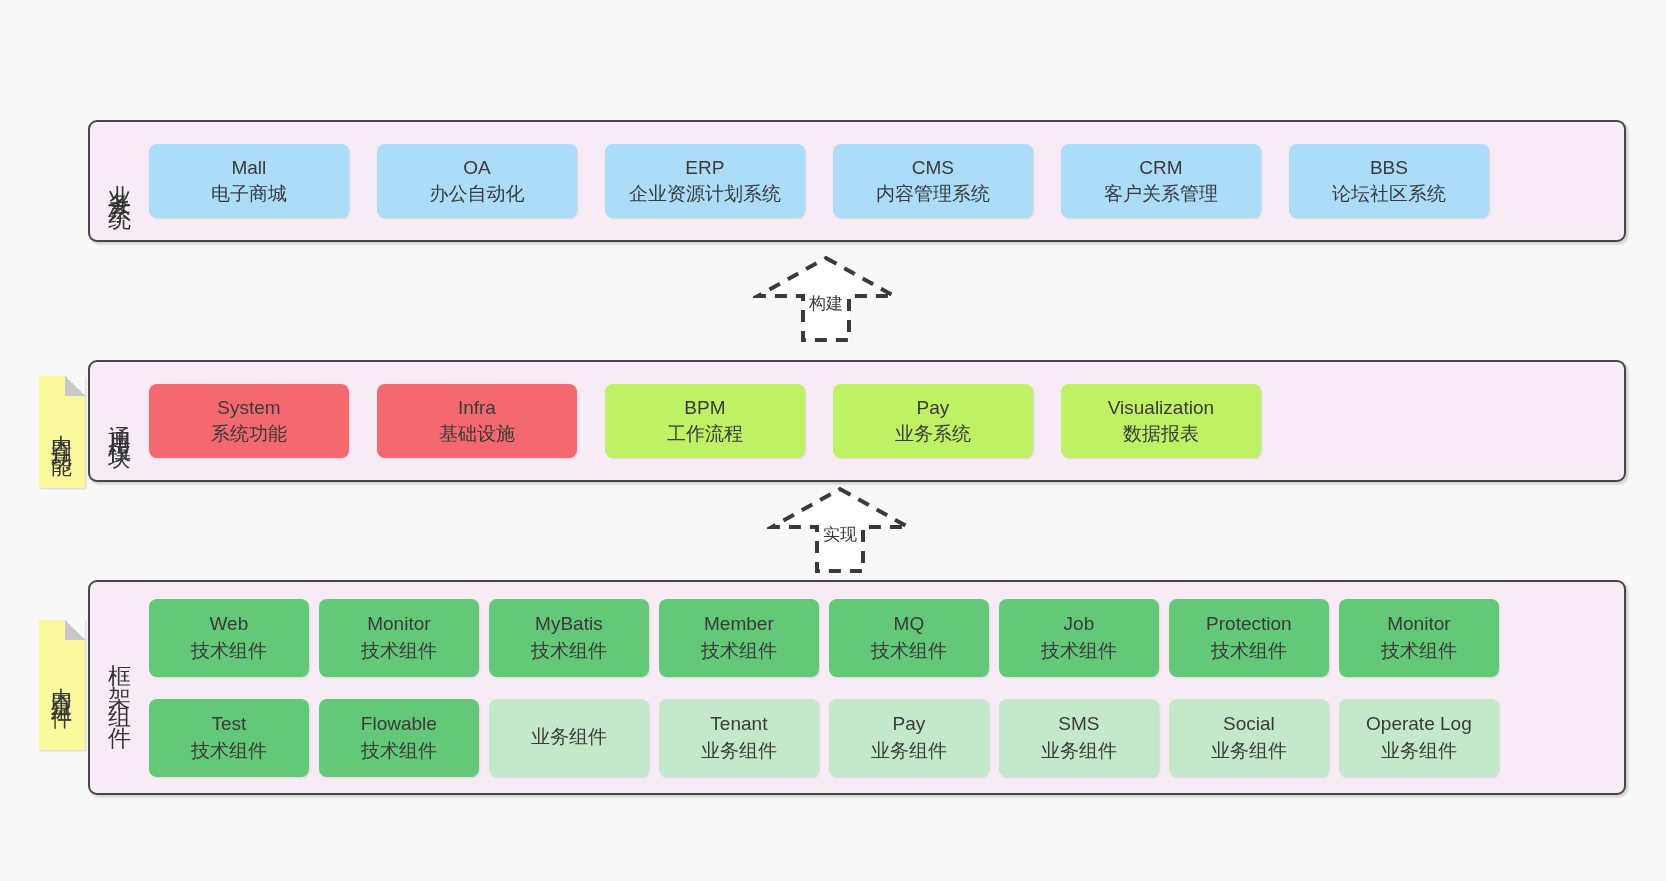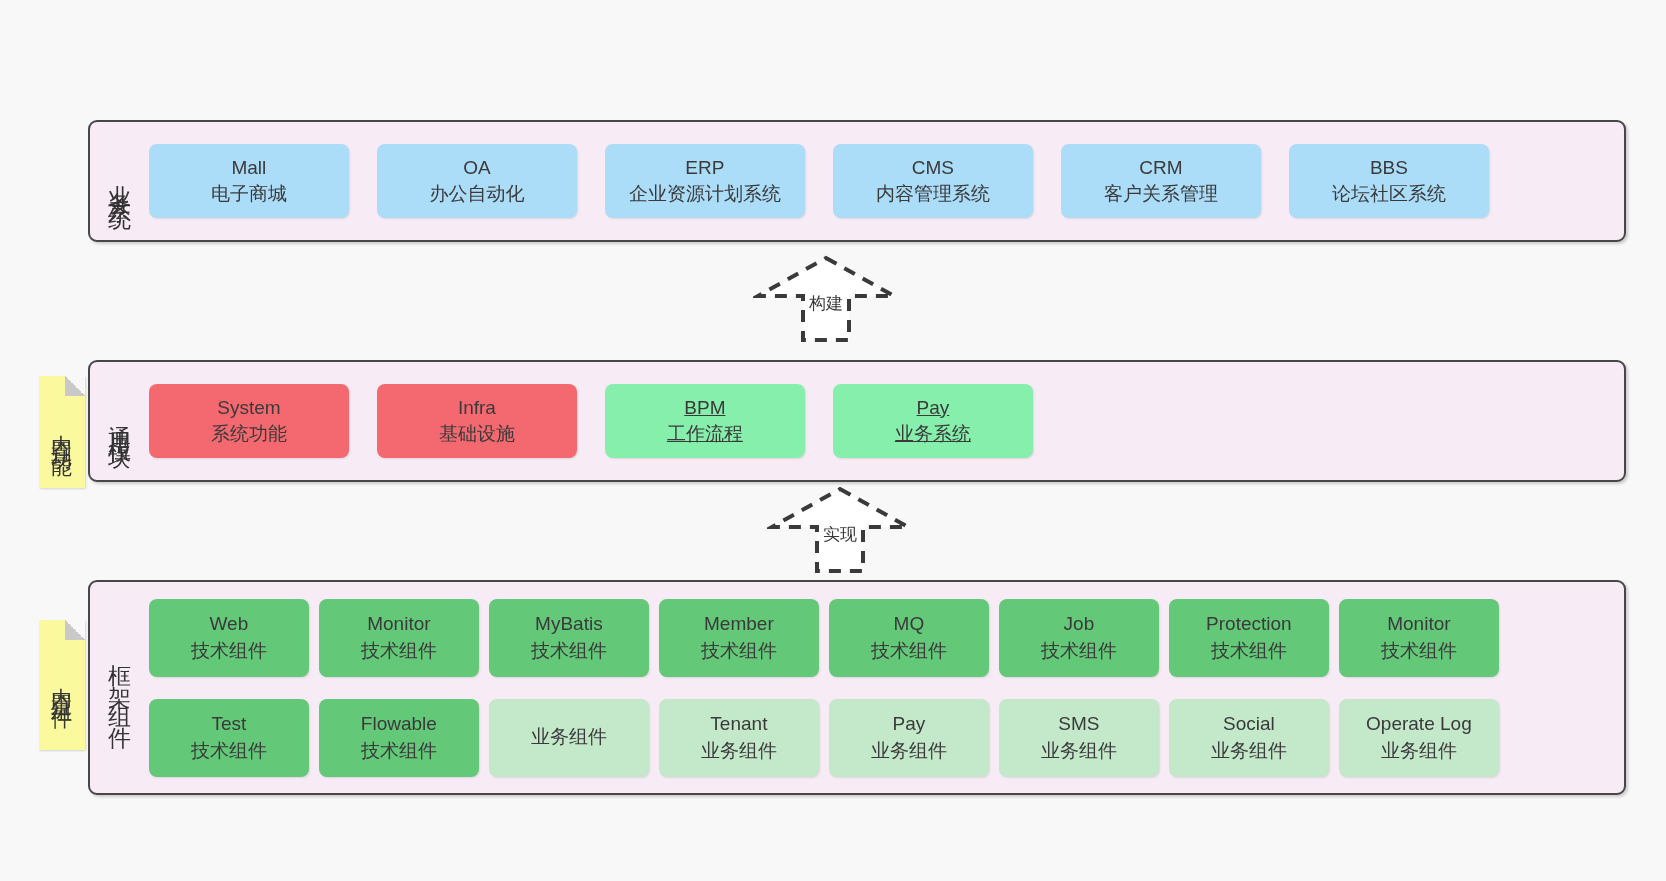--- a/index.html
+++ b/index.html
@@ -29,21 +29,21 @@
     height:74px;border-radius:8px;box-sizing:border-box;padding:2px 4px;
     display:flex;flex-direction:column;align-items:center;justify-content:center;
     text-align:center;font-size:19px;line-height:1.38;
     box-shadow:1px 1px 2px rgba(0,0,0,0.10);
   }
   .row-6 .box{width:200px;}
   .row-8 .box{width:160px;height:78px;}
   .row-8 .box-title{max-width:122px;}
   .v-blue{background:#abdcf8;}
   .v-red{background:#f4696f;}
-  .v-pink{background:#86efac;text-decoration:underline;}
+  .v-pink{background:#bef264;}
   .v-green{background:#63c878;}
   .v-lightgreen{background:#c3e8ca;}
   .note{
     position:absolute;left:-51px;width:46px;background:#fbf99e;
     display:flex;align-items:center;justify-content:center;
     box-shadow:1px 1px 2px rgba(0,0,0,0.15);
   }
   .layer-1 .note{top:14px;height:112px;}
   .layer-2 .note{top:38px;height:130px;}
   .fold{
@@ -115,20 +115,24 @@
             <div class="box-subtitle">基础设施</div>
           </div>
           <div class="box v-pink">
             <div class="box-title">BPM</div>
             <div class="box-subtitle">工作流程</div>
           </div>
           <div class="box v-pink">
             <div class="box-title">Pay</div>
             <div class="box-subtitle">业务系统</div>
           </div>
+          <div class="box v-pink">
+            <div class="box-title">Visualization</div>
+            <div class="box-subtitle">数据报表</div>
+          </div>
         </div>
       </div>
     </div>
     <div class="layer layer-2">
       <div class="note">
         <div class="fold"></div>
         <div class="note-text">内置组件</div>
       </div>
       <div class="side-label">框架组件</div>
       <div class="rows">

